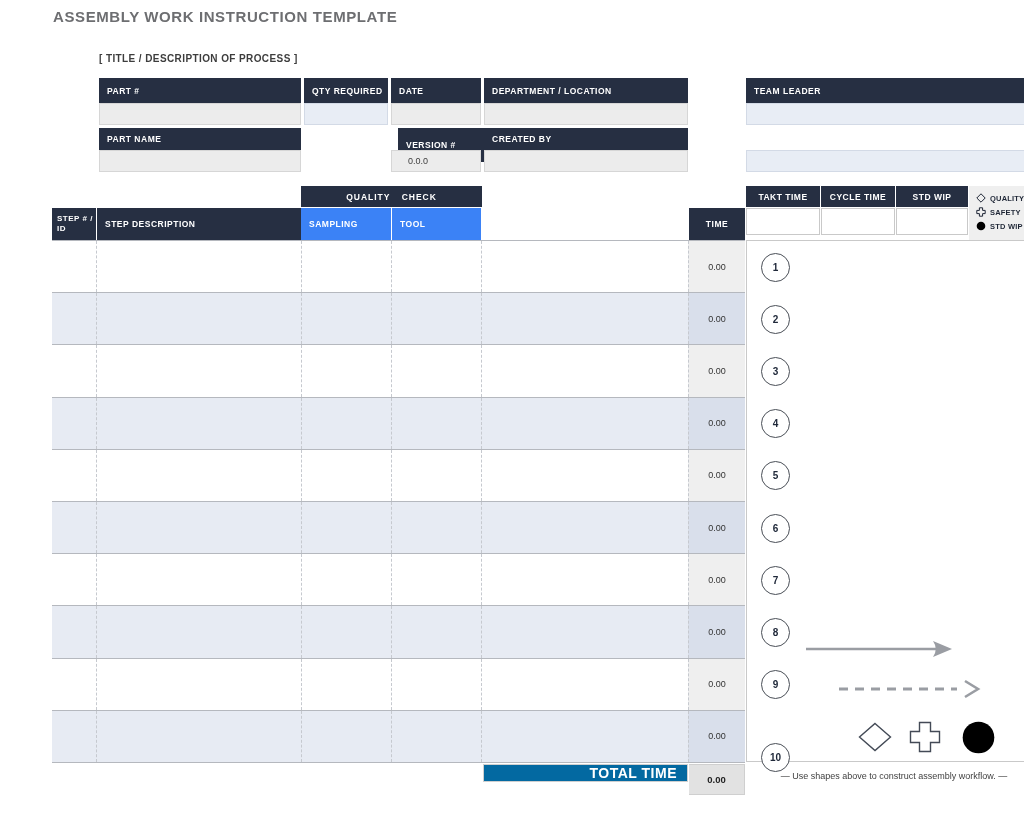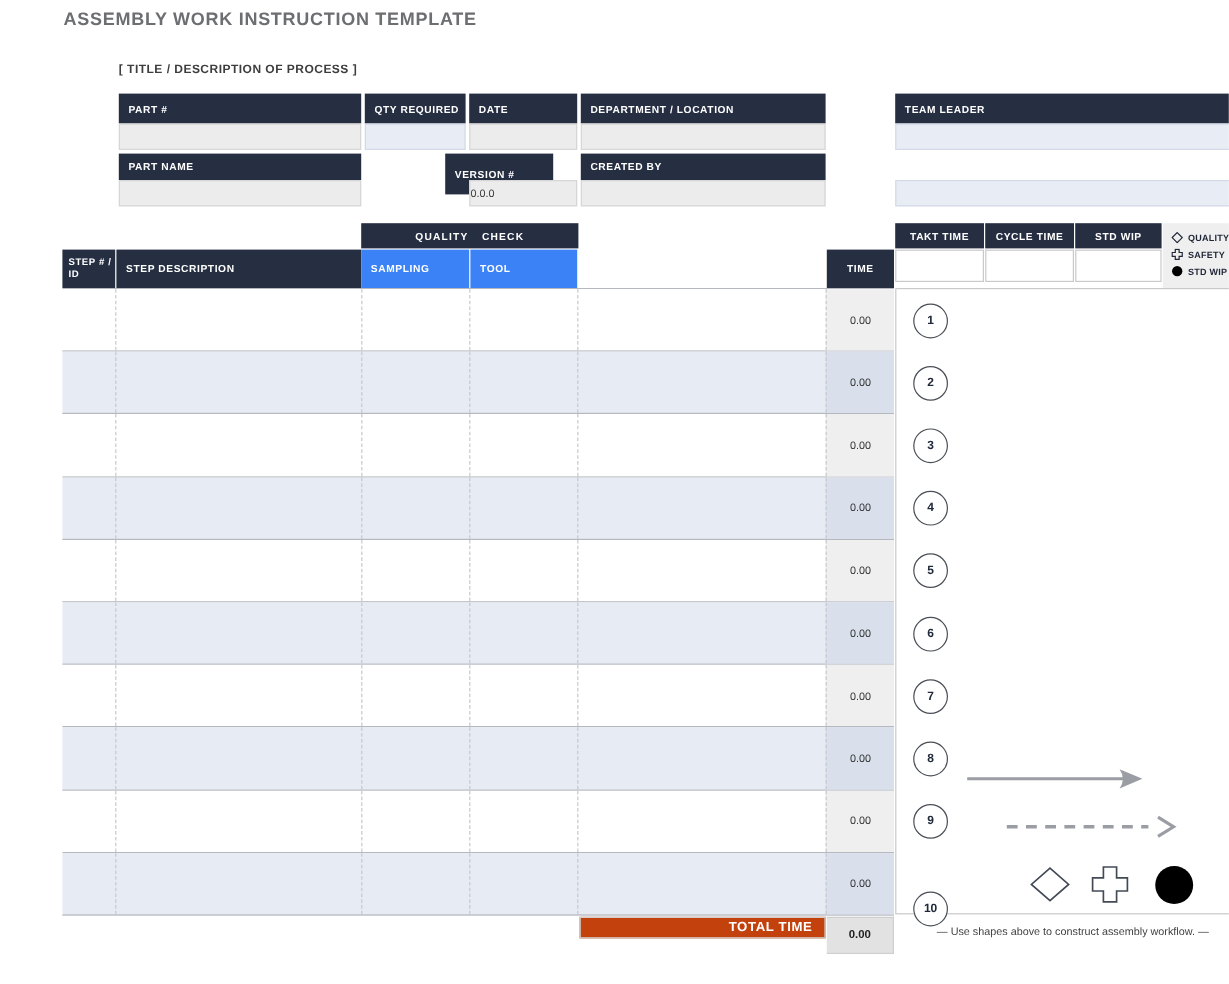--- a/index.html
+++ b/index.html
@@ -14,41 +14,41 @@
   #subtitle { left:66px; top:53px; font-size:10px; font-weight:bold; color:#3d3d3d; letter-spacing:.4px; }
 
   
   .hdr { background:#262f42; color:#fff; font-size:8.5px; font-weight:bold; letter-spacing:.5px;
          display:flex; align-items:center; padding-left:8px; }
   .hdr.center { justify-content:center; padding-left:0; }
   .hdr.slate { background:#3b82f6; }
 
   
   .inp { background:#ececec; border:1px solid #d6d6d6; font-size:9px; color:#3d3d3d;
-         display:flex; align-items:center; padding-left:0; }
+         display:flex; align-items:center; padding-left:16px; }
   .inp.blue { background:#e8edf5; border-color:#d3dae6; }
   .inp.white { background:#ffffff; border:1px solid #c9c9c9; }
 
   
   #body-rows { left:19px; top:240px; width:693px; border-top:1px solid #b5b8be; }
   .body-row { display:flex; height:52.2px; border-bottom:1px solid #b5b8be; }
   .body-row.even { background:#e7ebf3; }
   .body-row.odd  { background:#ffffff; }
   .cell { height:100%; border-left:1px dashed #c6c9cf; }
   .cell:first-child { border-left:none; }
   .c-step { width:44px; } .c-desc { width:205px; } .c-samp { width:90px; }
   .c-tool { width:90px; } .c-note { width:207px; }
   .c-time { width:57px; display:flex; align-items:center; justify-content:center;
             font-size:9px; color:#333; }
   .odd  .c-time { background:#efefef; }
   .even .c-time { background:#d9dfeb; }
 
   
-  #total-bar { left:450px; top:764px; width:205px; height:18px; background:#c2410c; color:#fff;
-               font-size:11px; font-weight:bold; letter-spacing:.5px; display:flex; align-items:center;
+  #total-bar { left:450px; top:764px; width:205px; height:18px; background:#0369a1; color:#fff;
+               font-size:14px; font-weight:bold; letter-spacing:.5px; display:flex; align-items:center;
                justify-content:flex-end; padding-right:10px; border:1px solid #cfcfcf; }
   #total-val { left:656px; top:764px; width:56px; height:31px; background:#e2e2e2; color:#222;
                font-size:9.5px; font-weight:bold; display:flex; align-items:center; justify-content:center;
                border:1px solid #cfcfcf; border-left:none; }
 
   
   #legend { left:936px; top:186px; width:73px; height:54px; background:#efefef; padding:5px 0 0 7px; }
   .lg-item { display:flex; align-items:center; gap:4px; height:14px; }
   .lg-label { font-size:7.5px; font-weight:bold; color:#1e2636; letter-spacing:.2px; }
 
@@ -71,21 +71,21 @@
   <div class="abs hdr" style="left:271px;top:78px;width:84px;height:25px;">QTY REQUIRED</div>
   <div class="abs hdr" style="left:358px;top:78px;width:90px;height:25px;">DATE</div>
   <div class="abs hdr" style="left:451px;top:78px;width:204px;height:25px;">DEPARTMENT / LOCATION</div>
 
   <div class="abs inp" style="left:66px;top:103px;width:202px;height:22px;"></div>
   <div class="abs inp blue" style="left:271px;top:103px;width:84px;height:22px;"></div>
   <div class="abs inp" style="left:358px;top:103px;width:90px;height:22px;"></div>
   <div class="abs inp" style="left:451px;top:103px;width:204px;height:22px;"></div>
 
   <div class="abs hdr" style="left:66px;top:128px;width:202px;height:22px;">PART NAME</div>
-  <div class="abs hdr" style="left:338px;top:128px;width:90px;height:34px;">VERSION #</div>
+  <div class="abs hdr" style="left:365px;top:128px;width:90px;height:34px;">VERSION #</div>
   <div class="abs hdr" style="left:451px;top:128px;width:204px;height:22px;">CREATED BY</div>
 
   <div class="abs inp" style="left:66px;top:150px;width:202px;height:22px;"></div>
   <div class="abs inp" style="left:358px;top:150px;width:90px;height:22px;">0.0.0</div>
   <div class="abs inp" style="left:451px;top:150px;width:204px;height:22px;"></div>
 
   <div class="abs hdr" style="left:713px;top:78px;width:295px;height:25px;">TEAM LEADER</div>
   <div class="abs inp blue" style="left:713px;top:103px;width:295px;height:22px;"></div>
   <div class="abs inp blue" style="left:713px;top:150px;width:295px;height:22px;"></div>
 

